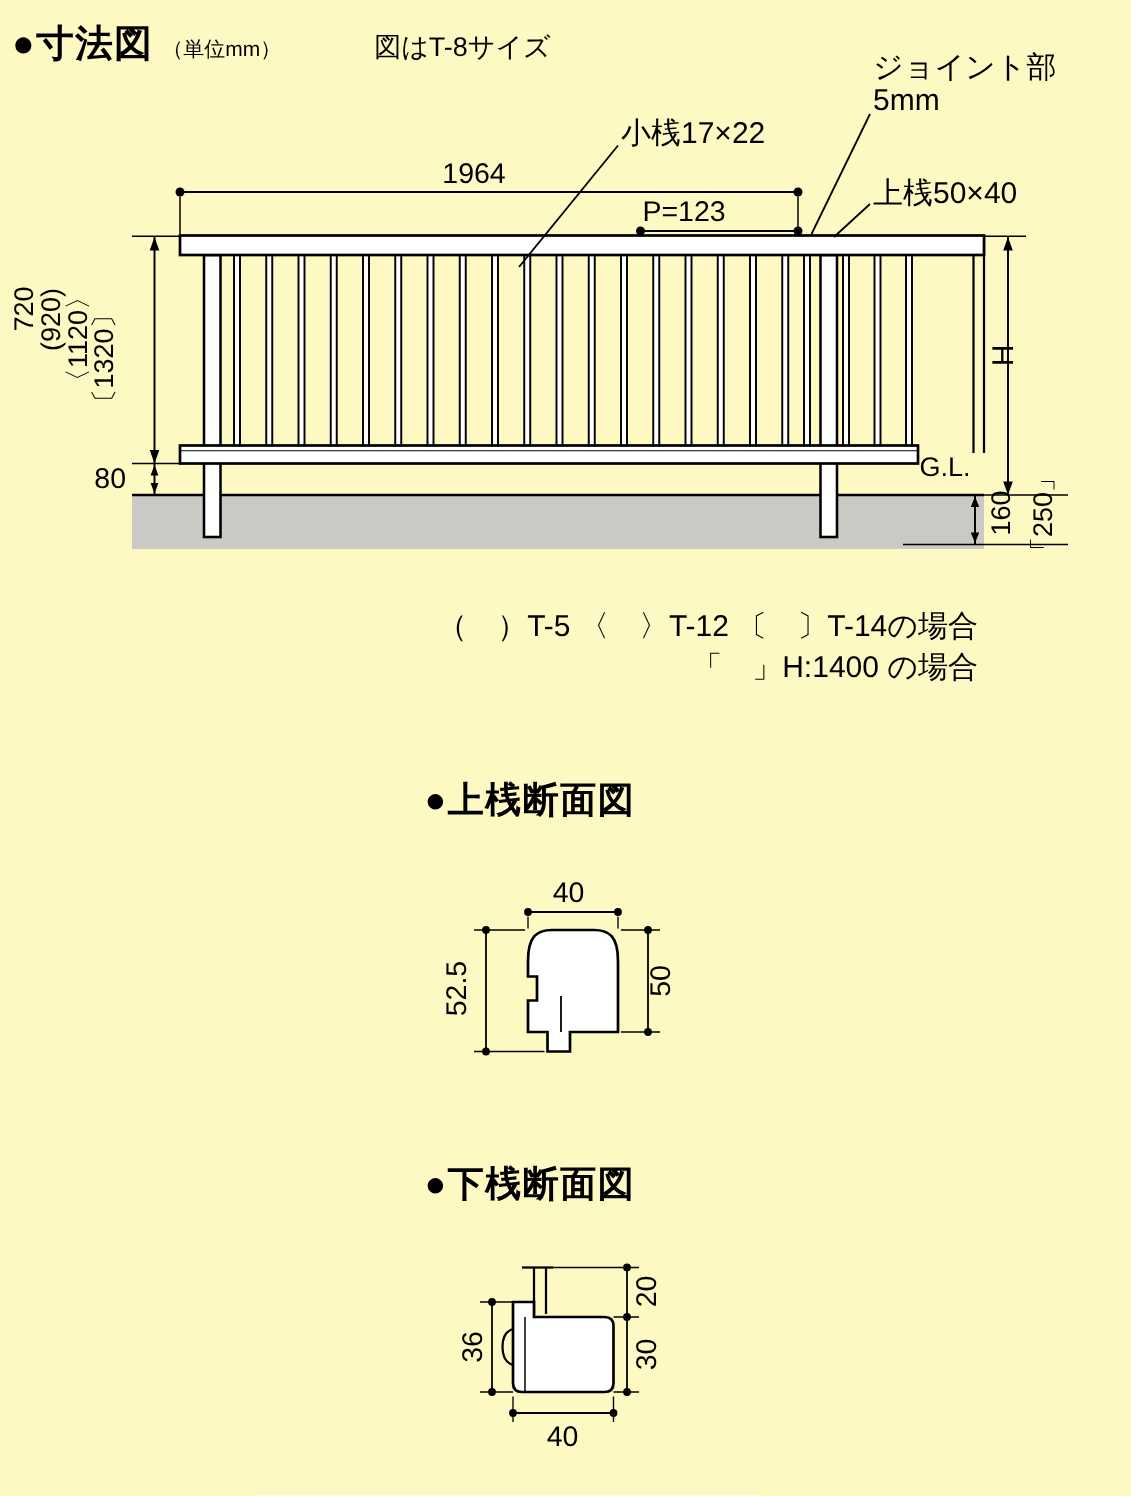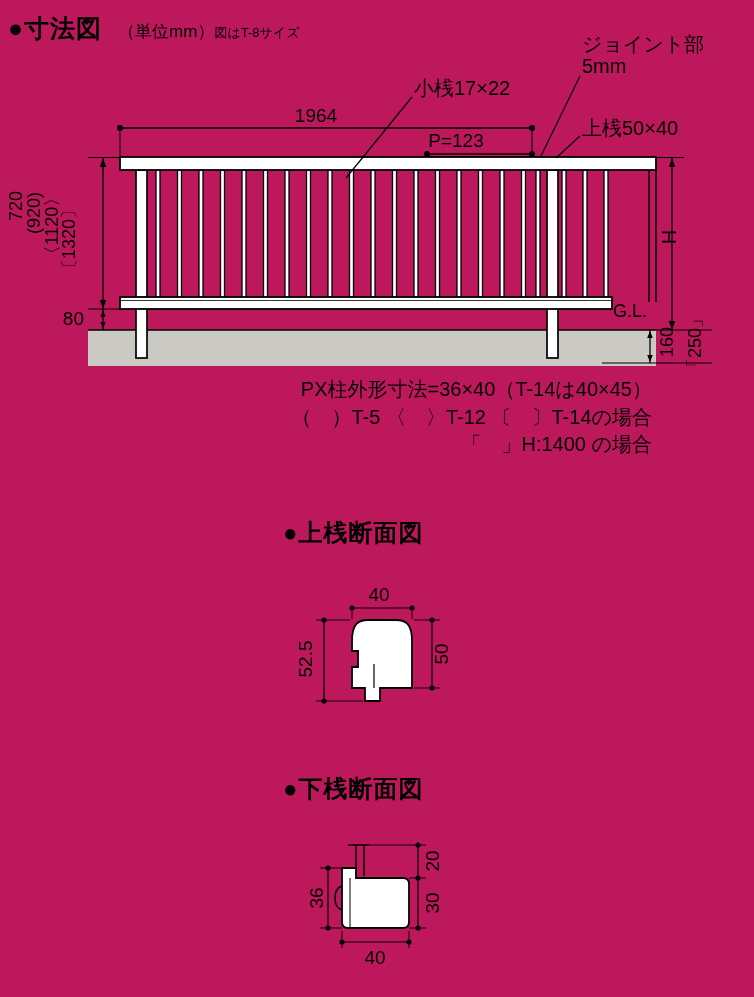--- a/index.html
+++ b/index.html
@@ -1,47 +1,46 @@
 <!DOCTYPE html>
 <html><head>
 <meta charset="utf-8">
 <style>
   html,body{margin:0;padding:0;background:#fff;}
   #page{
-    position:relative;width:754px;height:997px;background:#be185d;
+    position:relative;width:754px;height:997px;background:#fef9c3;
     font-family:"Liberation Sans","DejaVu Sans",sans-serif;color:#000;
     overflow:hidden;
   }
   #drawing{position:absolute;left:0;top:0;z-index:0;}
   .txt{position:absolute;z-index:1;white-space:nowrap;color:#000;}
   .title-row{left:8px;top:12px;display:flex;align-items:baseline;}
   .title-main{font-size:25px;font-weight:bold;letter-spacing:1px;}
-  .title-unit{font-size:17px;margin-left:16px;}
-  .title-size{font-size:13px;}
+  .title-unit{font-size:14px;margin-left:6px;}
+  .title-size{font-size:18px;margin-left:62px;}
   .note{font-size:20px;right:102px;text-align:right;}
   .note1{top:376px;}
   .note2{top:404px;}
   .note3{top:431px;margin-left:46px;}
   .sec-heading{font-size:24px;font-weight:bold;letter-spacing:1px;left:283px;}
   .sec1{top:517px;}
   .sec2{top:773px;}
   svg text{fill:#000;font-family:"Liberation Sans","DejaVu Sans",sans-serif;}
 </style>
 </head>
 <body>
 
 <div id="page">
 
   <div class="txt title-row">
     <span class="title-main">●寸法図</span>
     <span class="title-unit">（単位mm）</span>
     <span class="title-size">図はT-8サイズ</span>
   </div>
 
-  <div class="txt note note1">PX柱外形寸法=36×40（T-14は40×45）</div>
   <div class="txt note note2">（　）T-5 〈　〉T-12 〔　〕T-14の場合</div>
   <div class="txt note note3">「　」H:1400 の場合</div>
 
   <div class="txt sec-heading sec1">●上桟断面図</div>
   <div class="txt sec-heading sec2">●下桟断面図</div>
 
   <svg id="drawing" width="754" height="997" viewBox="0 0 754 997">
 
     <g>
       <rect x="88" y="330" width="568" height="36" fill="#cac9c3"></rect>

